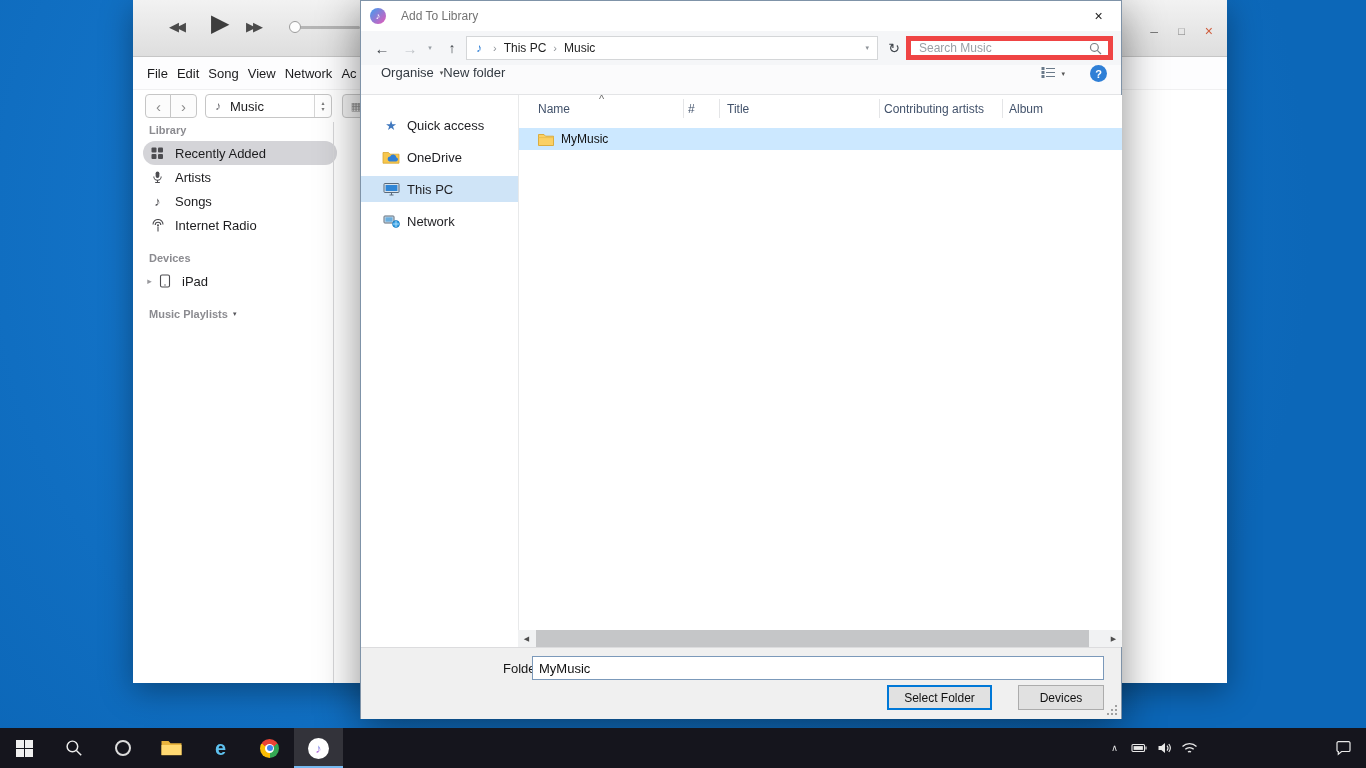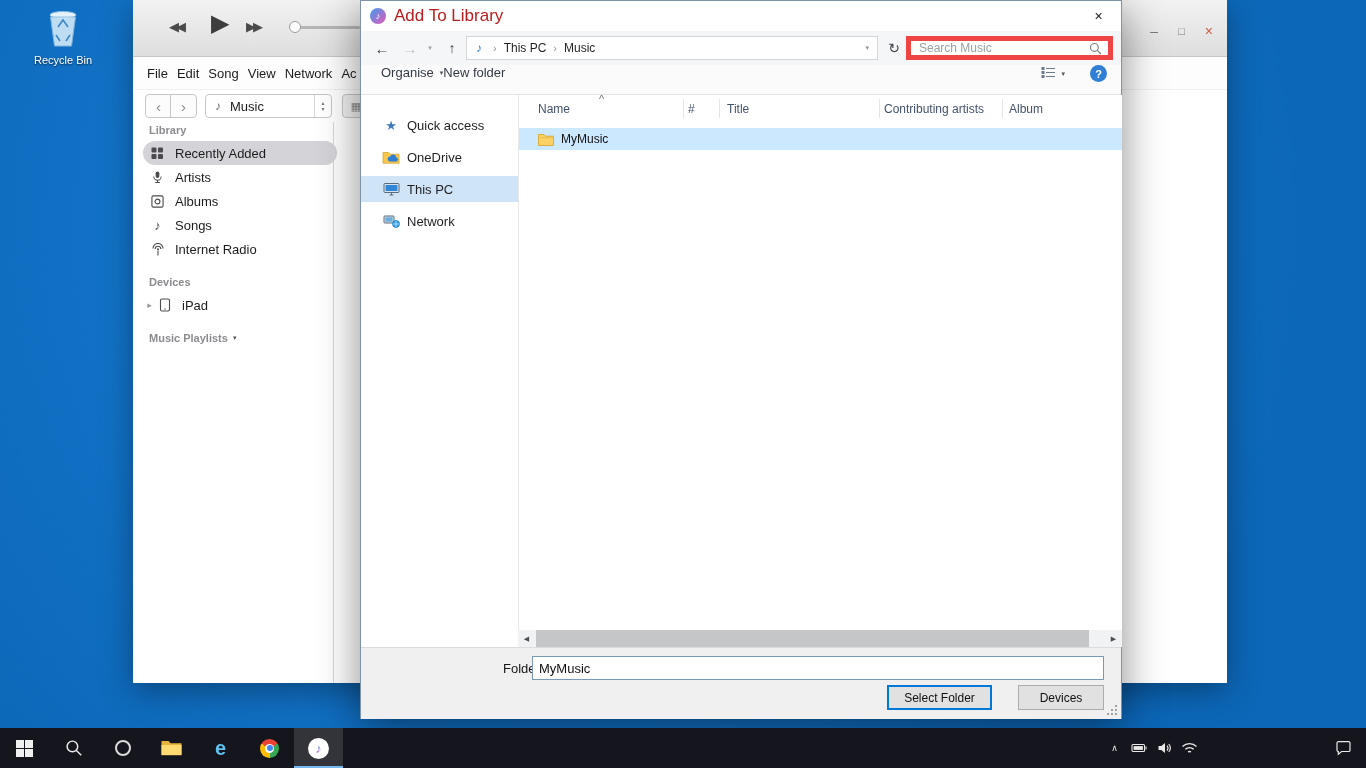--- a/index.html
+++ b/index.html
@@ -47,21 +47,21 @@
 .dev-chev{width:13px;font-size:9px;color:#98989c;text-align:center}
 .mt16{margin-top:15px}
 .itw-div{left:200px;top:122px;height:561px;width:1px;background:#d8d8da}
 
 
 .dlg{left:360px;top:0;width:762px;height:719px;background:#f0f0f0;border:1px solid #7f93a8;z-index:3;
   box-shadow:0 10px 40px rgba(0,0,0,.45)}
 .dlg-title{left:0;top:0;width:100%;height:30px;background:#fff;display:flex;align-items:center;padding-left:9px}
 .dlg-appicon{width:16px;height:16px;border-radius:50%;background:linear-gradient(135deg,#3d9df0,#e858b8);
   display:flex;align-items:center;justify-content:center;color:#fff;font-size:9px}
-.dlg-title .t{font-size:17px;color:#b91c1c;margin-left:8px}
+.dlg-title .t{font-size:12px;color:#737373;margin-left:15px}
 .dlg-close{right:0;top:0;width:45px;height:30px;display:flex;align-items:center;justify-content:center;
   font-size:14px;color:#1a1a1a;background:#fff}
 .dlg-nav{left:0;top:30px;width:100%;height:34px;background:#f5f6f8}
 .nv{position:absolute;top:0;height:34px;display:flex;align-items:center;justify-content:center}
 .nv-back{left:8px;width:26px;font-size:15px;color:#3a3f45}
 .nv-fwd{left:37px;width:24px;font-size:15px;color:#bfc3c7}
 .nv-dd{left:61px;width:16px;font-size:7px;color:#9aa0a6}
 .nv-up{left:79px;width:24px;font-size:14px;color:#3a3f45}
 .addr{left:105px;top:5px;width:412px;height:24px;background:#fff;border:1px solid #d4d6d8;display:flex;
   align-items:center;font-size:12px;color:#1f1f1f}
@@ -133,29 +133,20 @@
 .t-ic{width:25px;display:flex;justify-content:center;align-items:center;color:#e8e8e8}
 .t-ic.chev{font-size:9px}
 .tray .spacer{width:118px}
 .tray .notif{width:46px;display:flex;justify-content:center;align-items:center}
 </style>
 </head>
 <body>
 
 <div id="stage">
 
-  <div class="abs desk-icon">
-    <svg width="44" height="44" viewBox="0 0 44 44">
-      <ellipse cx="22" cy="9" rx="13" ry="3.5" fill="#e4f2fc" stroke="#8abade"></ellipse>
-      <path d="M9.5 11 L13.5 40 L30.5 40 L34.5 11 Z" fill="#cde7f8" stroke="#8abade" opacity="0.92"></path>
-      <path d="M17 21 l5 -7 l5 7" fill="none" stroke="#3d89c8" stroke-width="1.6"></path>
-      <path d="M15 29 l4 6 M29 29 l-4 6" fill="none" stroke="#3d89c8" stroke-width="1.6"></path>
-    </svg>
-    <div class="lbl">Recycle Bin</div>
-  </div>
 
   <div class="abs itw">
     <div class="abs itw-top">
       <span class="abs pb pb-rew">◀◀</span>
       <span class="abs pb pb-play">▶</span>
       <span class="abs pb pb-ff">▶▶</span>
       <div class="abs vol">
         <div class="abs vol-knob"></div>
       </div>
       <div class="abs itw-ctl">
@@ -206,29 +197,20 @@
       <div class="side-row">
         <span class="side-ic">
           <svg width="13" height="14" viewBox="0 0 14 14">
               <rect x="5" y="1" width="4" height="7" rx="2" fill="#4c4c50"></rect>
               <path d="M3 6.5 a4 4 0 0 0 8 0 M7 10.5 v2.5 M4.5 13 h5" stroke="#4c4c50" fill="none" stroke-width="1.1"></path>
             </svg>
         </span>
         <span>Artists</span>
       </div>
 
-      <div class="side-row">
-        <span class="side-ic">
-          <svg width="13" height="13" viewBox="0 0 14 14" fill="none" stroke="#4c4c50" stroke-width="1.2">
-              <rect x="1" y="1" width="12" height="12" rx="1.5"></rect>
-              <circle cx="7" cy="7" r="2.6"></circle>
-            </svg>
-        </span>
-        <span>Albums</span>
-      </div>
 
       <div class="side-row">
         <span class="side-ic">♪</span>
         <span>Songs</span>
       </div>
 
 
       <div class="side-row">
         <span class="side-ic">
           <svg width="14" height="13" viewBox="0 0 14 13" fill="none" stroke="#4c4c50" stroke-width="1.1">

